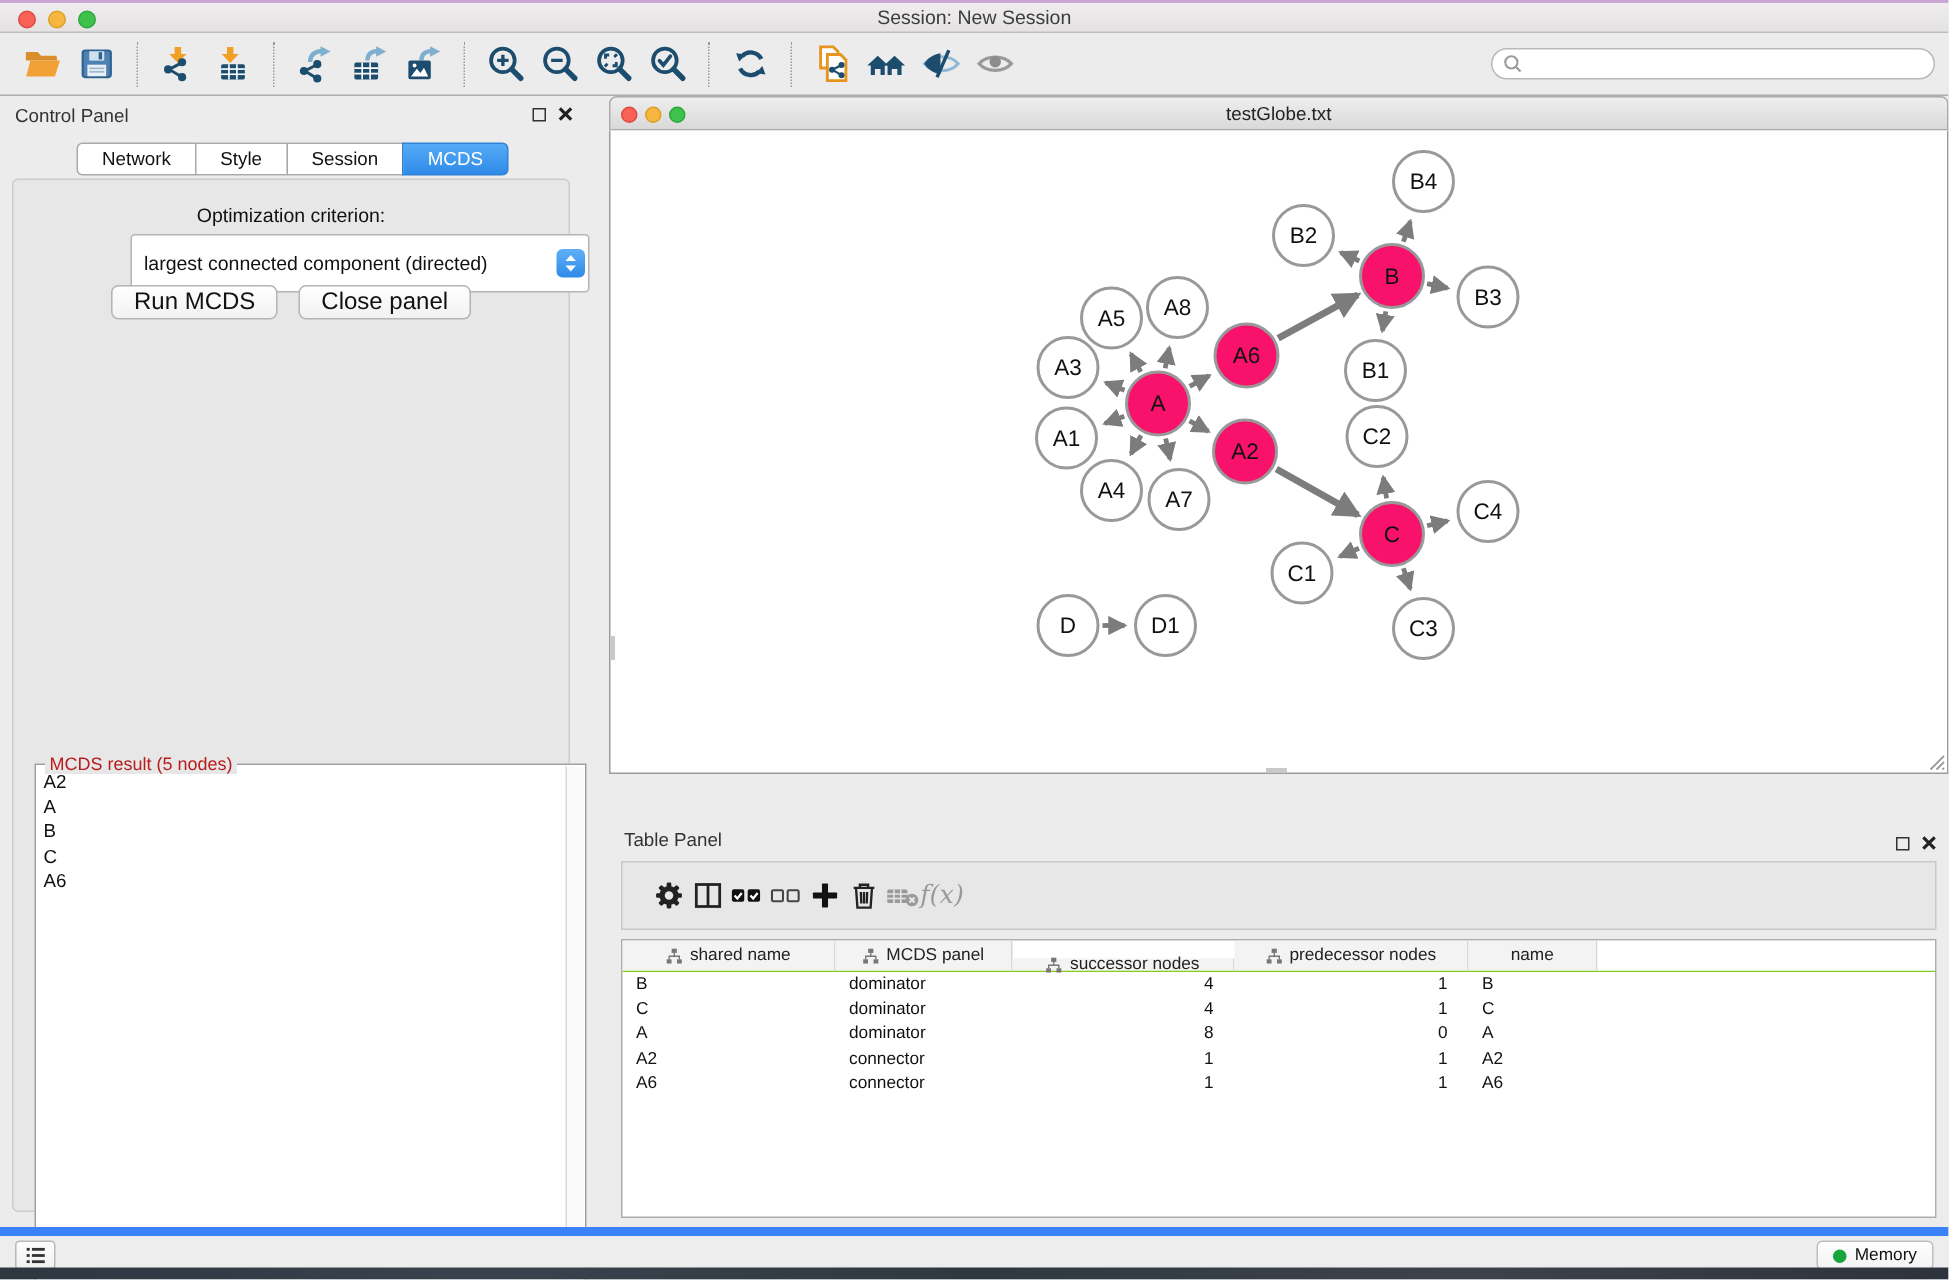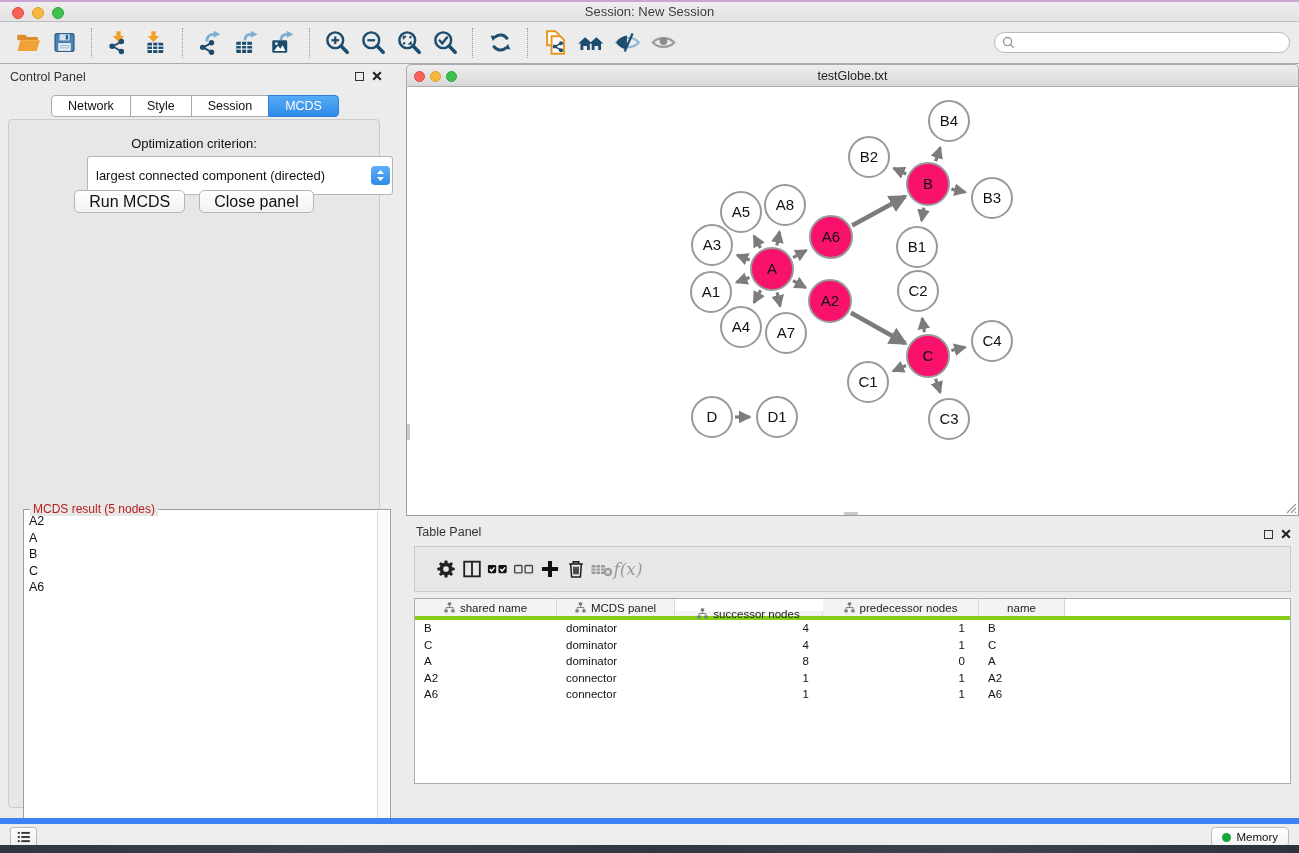--- a/index.html
+++ b/index.html
@@ -63,29 +63,29 @@
   #nw-titlebar .lights { left:7px; top:6px; gap:5px; }
   #nw-titlebar .light { width:11px; height:11px; }
   #nw-titlebar .title { text-align:center; font-size:12.5px; color:#222; line-height:22px; }
   #nw-content { position:relative; height:429px; background:#fff; border:1px solid #9B9B9B; border-top:none; }
   #network-graph { display:block; }
   .scroll-stub-left { position:absolute; left:0; top:337px; width:3px; height:16px; background:#C9C9C9; }
   .scroll-stub-bottom { position:absolute; left:437px; bottom:0; width:14px; height:3px; background:#C9C9C9; }
   .resize-grip { position:absolute; right:1px; bottom:1px; }
 
   
-  #table-panel { position:absolute; left:406px; top:522px; width:893px; height:296px; }
+  #table-panel { position:absolute; left:406px; top:550px; width:893px; height:296px; }
   #tp-header { position:absolute; left:10px; top:3px; }
   #tp-toolbar { position:absolute; left:8px; top:24px; width:877px; height:46px; background:#E7E7E7;
     border:1px solid #C9C9C9; display:flex; align-items:center; padding-left:18px; }
   .tp-icon-btn { width:26px; height:26px; display:flex; align-items:center; justify-content:center; }
   .fx-label { font-family:"DejaVu Serif", serif; font-style:italic; font-size:17px; color:#9A9A9A; }
   #tp-table { position:absolute; left:8px; top:76px; width:877px; height:186px; background:#fff;
     border:1px solid #ADADAD; overflow:hidden; }
-  #table-header-row { display:flex; height:21px; border-bottom:4px solid #84cc16; }
+  #table-header-row { display:flex; height:21px; border-bottom:1px solid #84cc16; }
   .th { background:#F3F3F3; border-right:1px solid #D8D8D8; display:flex; align-items:center;
     justify-content:center; gap:5px; font-size:11.5px; color:#222; }
   .th-filler { flex:1; background:#fff; }
   .tr { display:flex; height:16.5px; align-items:center; }
   .td { font-size:11.5px; color:#111; padding-left:9px; white-space:nowrap; overflow:hidden; }
   .td.num { text-align:right; padding-left:0; padding-right:14px; }
   #tp-tabs { position:absolute; left:0; right:0; top:268px; display:flex; justify-content:center; }
   .tp-tab { height:21px; line-height:19px; padding:0 13px; font-size:12.5px; color:#111; background:#fff;
     border:1px solid #A8A8A8; margin-left:-1px; }
   .tp-tab:first-child { border-radius:4px 0 0 4px; margin-left:0; }

